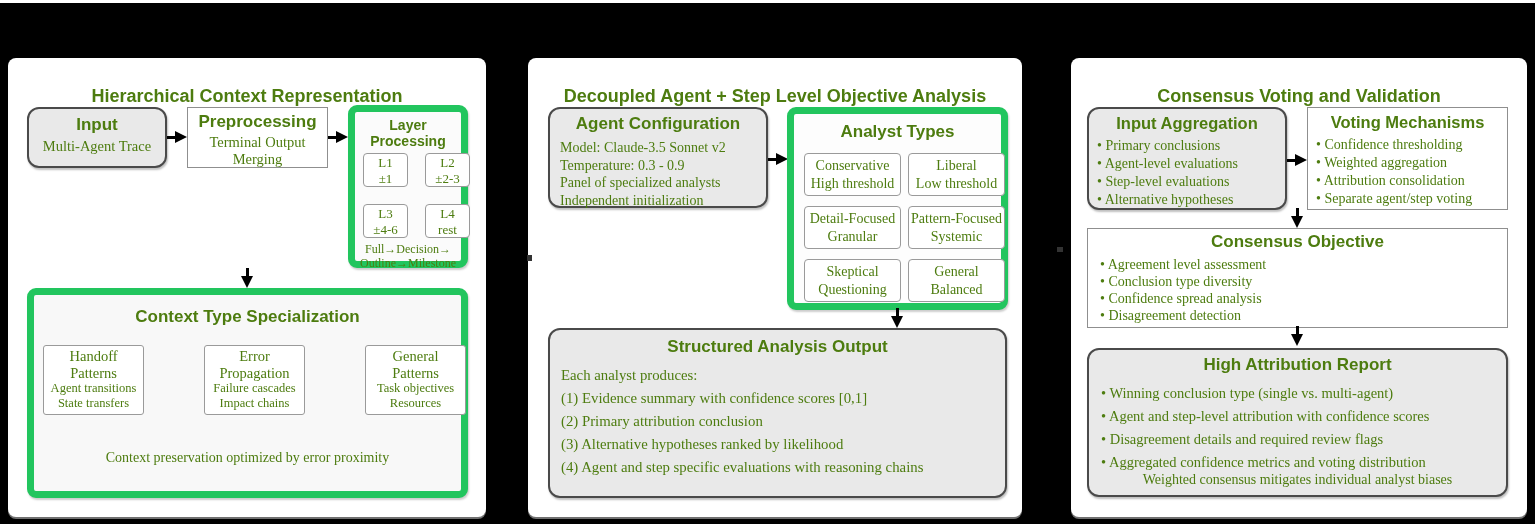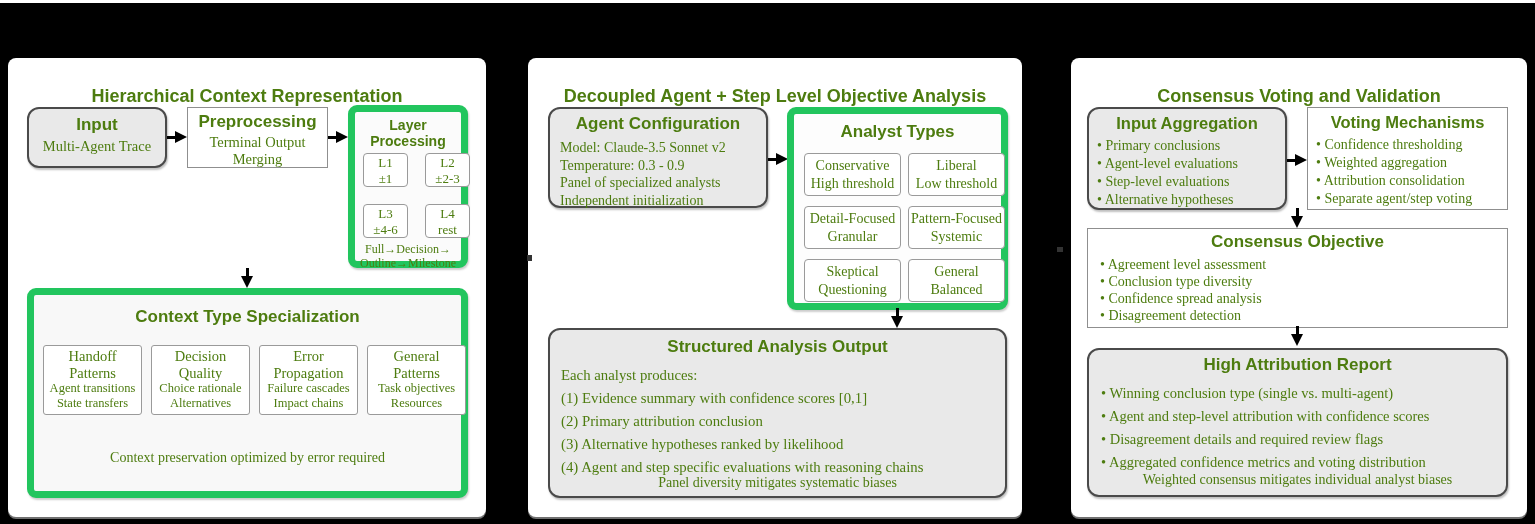--- a/index.html
+++ b/index.html
@@ -147,39 +147,33 @@
     <div class="box o ctx-box">
       <div class="bt ctx-title">Context Type Specialization</div>
       <div class="cards">
         <div class="card">
           <div class="ct">Handoff</div>
           <div class="ct">Patterns</div>
           <div class="cl">Agent transitions</div>
           <div class="cl">State transfers</div>
         </div>
         <div class="card">
-          <div class="ct">Decision</div>
-          <div class="ct">Quality</div>
-          <div class="cl">Choice rationale</div>
-          <div class="cl">Alternatives</div>
-        </div>
-        <div class="card">
           <div class="ct">Error</div>
           <div class="ct">Propagation</div>
           <div class="cl">Failure cascades</div>
           <div class="cl">Impact chains</div>
         </div>
         <div class="card">
           <div class="ct">General</div>
           <div class="ct">Patterns</div>
           <div class="cl">Task objectives</div>
           <div class="cl">Resources</div>
         </div>
       </div>
-      <div class="note note2 serif">Context preservation optimized by error required</div>
+      <div class="note note2 serif">Context preservation optimized by error proximity</div>
     </div>
   </section>
 
   <section class="panel p2">
     <h2 class="ptitle">Decoupled Agent + Step Level Objective Analysis</h2>
 
     <div class="box g agent-box">
       <div class="bt">Agent Configuration</div>
       <div class="agent-lines serif">
         <div>Model: Claude-3.5 Sonnet v2</div>
@@ -231,21 +225,20 @@
 
     <div class="box g so-box">
       <div class="bt">Structured Analysis Output</div>
       <div class="so-lines serif">
         <div>Each analyst produces:</div>
         <div>(1) Evidence summary with confidence scores [0,1]</div>
         <div>(2) Primary attribution conclusion</div>
         <div>(3) Alternative hypotheses ranked by likelihood</div>
         <div>(4) Agent and step specific evaluations with reasoning chains</div>
       </div>
-      <div class="so-foot serif">Panel diversity mitigates systematic biases</div>
     </div>
   </section>
 
   <section class="panel p3">
     <h2 class="ptitle">Consensus Voting and Validation</h2>
 
     <div class="box g ia-box">
       <div class="bt" style="font-size:16.5px;">Input Aggregation</div>
       <div class="blist serif">
         <div class="bullet">Primary conclusions</div>

